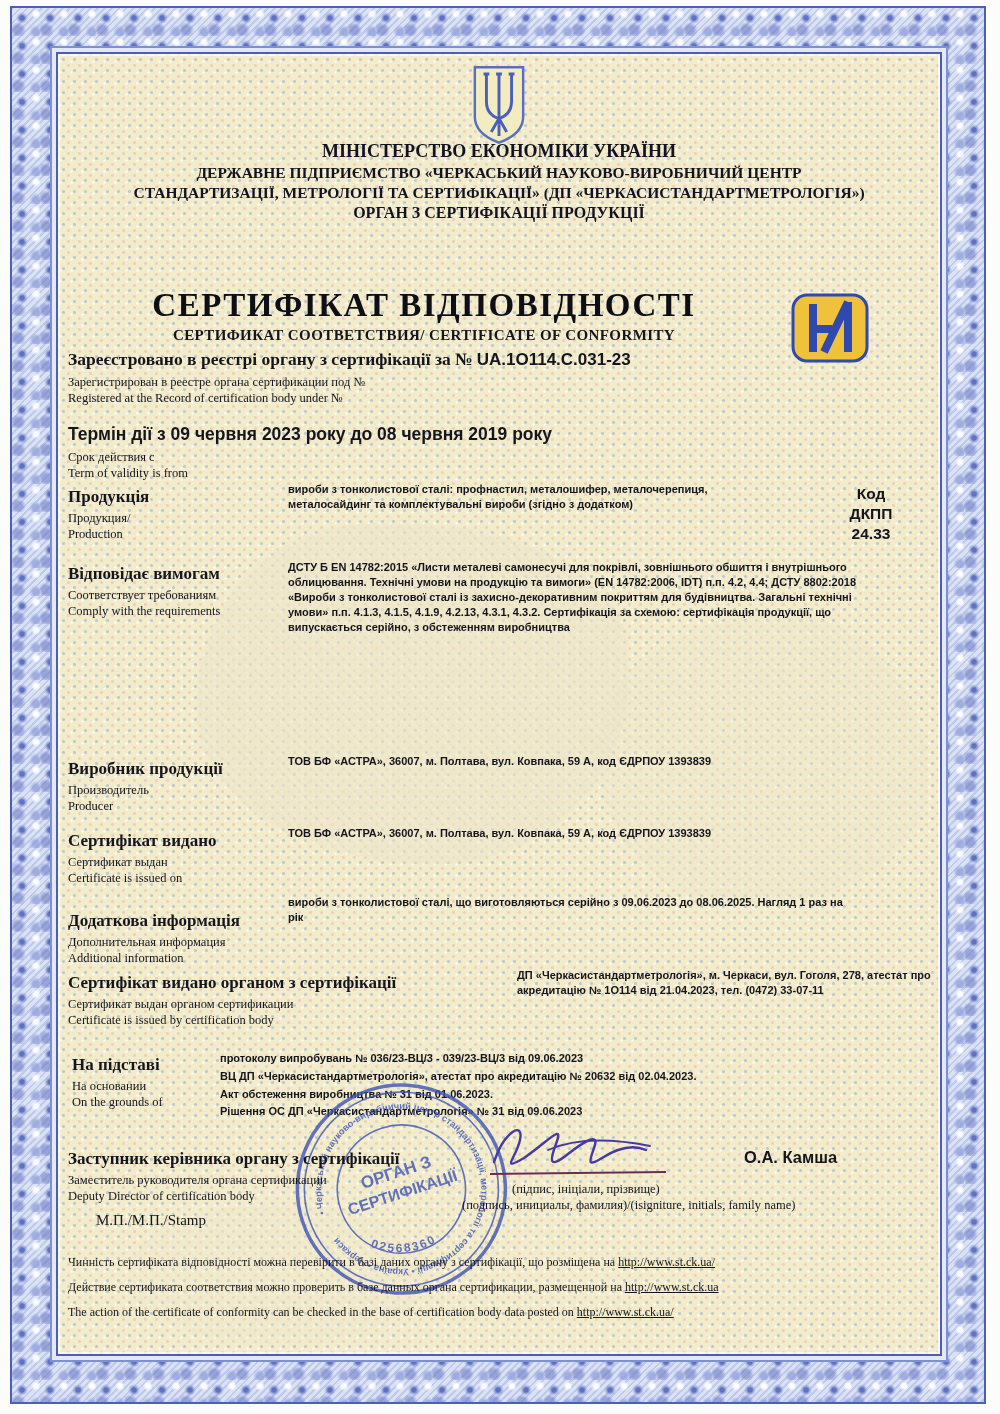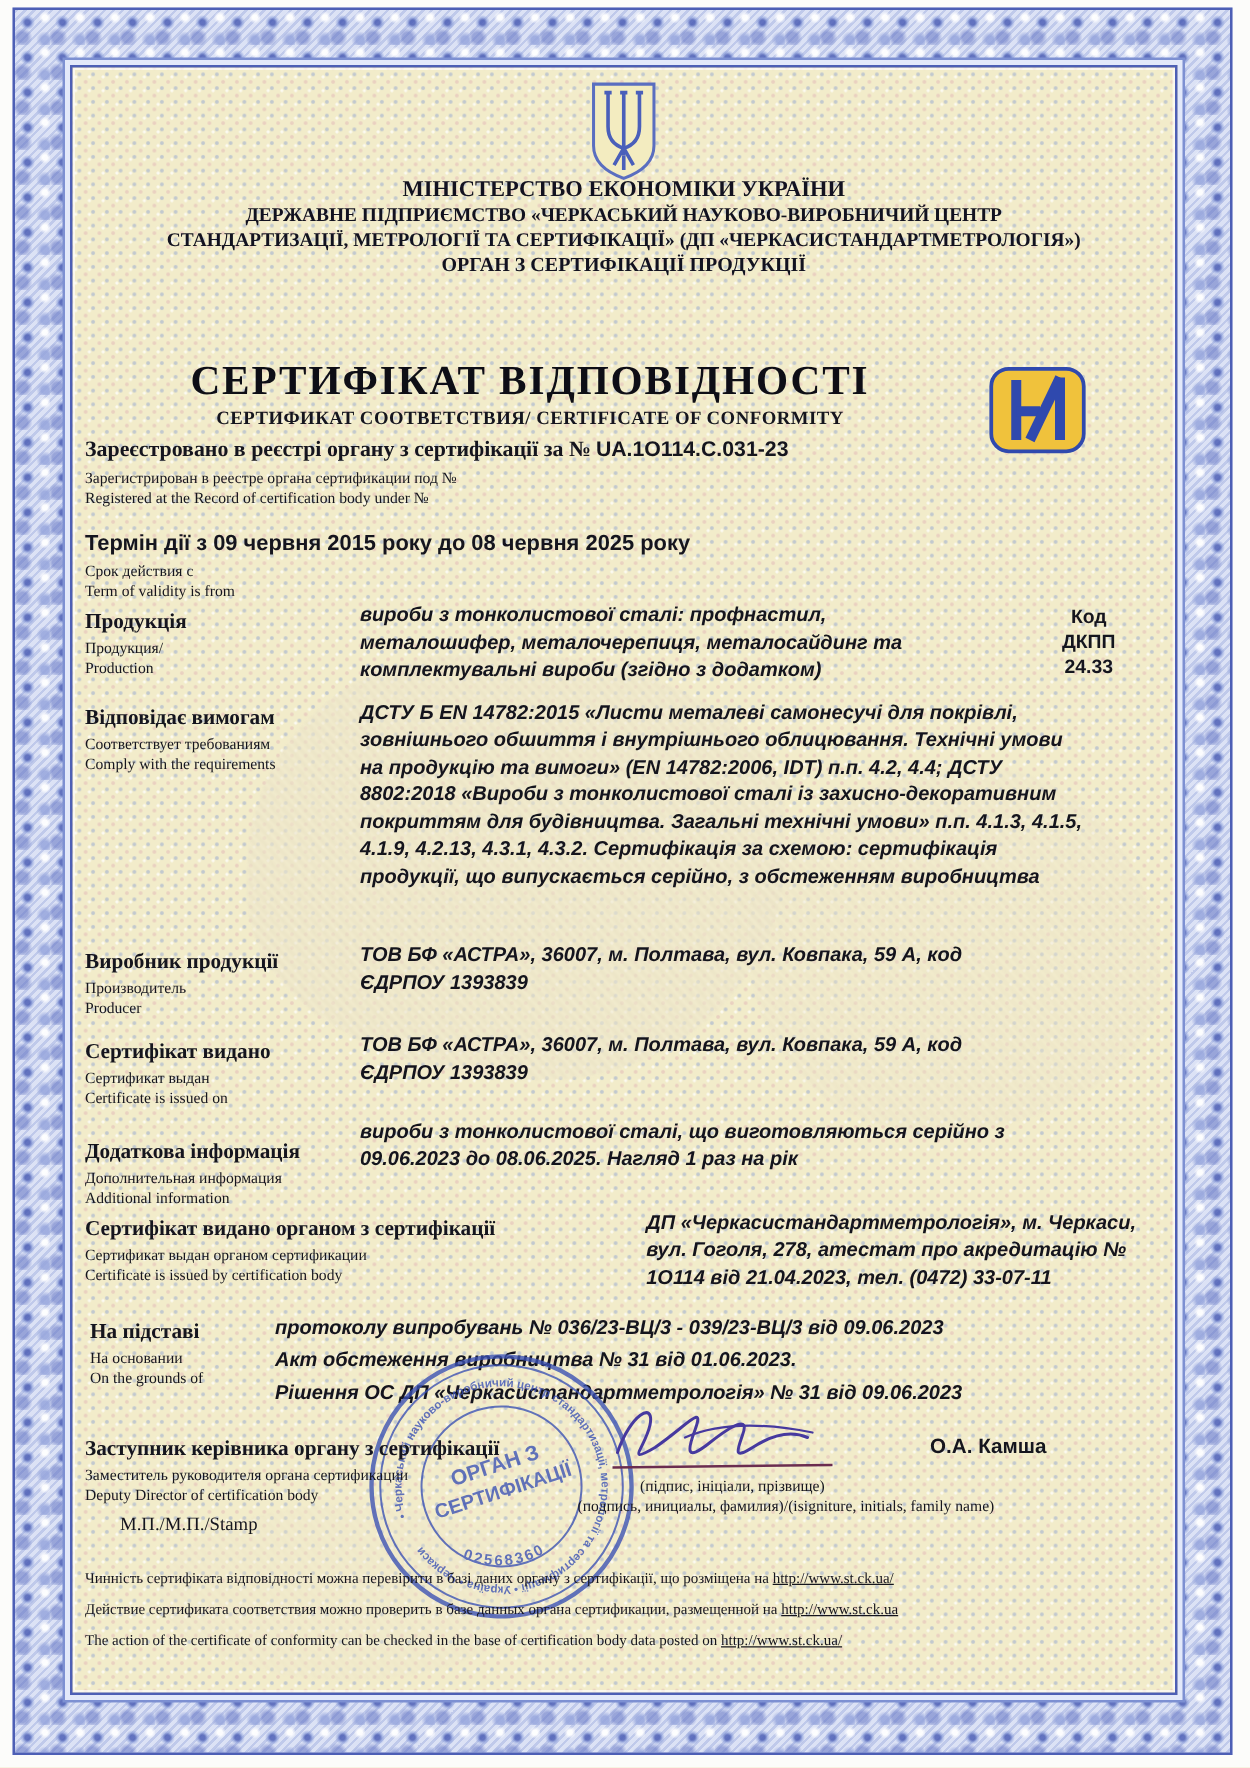--- a/index.html
+++ b/index.html
@@ -43,21 +43,21 @@
   .b2{left:540px;top:560px;width:330px;height:290px;border-radius:62% 48% 58% 46%/50% 64% 46% 58%;opacity:.55;}
   .b3{left:70px;top:1150px;width:300px;height:140px;border-radius:50%;opacity:.45;}
 
   .abs{position:absolute;}
   .center{text-align:center;}
   .hdr-line{font-weight:bold;line-height:1.28;color:#121220;}
   .title-main{font-size:33px;font-weight:bold;letter-spacing:1.5px;color:#0e0e16;}
   .title-sub{font-size:15px;font-weight:bold;letter-spacing:.4px;margin-top:3px;}
   .lbl-uk{font-size:17px;font-weight:bold;line-height:1.1;}
   .lbl-sub{font-size:12.5px;line-height:1.3;}
-  .val{font-family:"Liberation Sans",sans-serif;font-weight:bold;font-size:16px;line-height:1.36;color:#14141d;font-style:italic;}
+  .val{font-family:"Liberation Sans",sans-serif;font-weight:bold;font-size:11px;line-height:1.36;color:#14141d;}
   .reg-line{font-size:17.5px;font-weight:bold;}
   .reg-num{font-family:"Liberation Sans",sans-serif;font-weight:bold;font-size:17px;}
   .validity{font-family:"Liberation Sans",sans-serif;font-weight:bold;font-size:17.5px;}
   .code-col{font-family:"Liberation Sans",sans-serif;font-weight:bold;font-size:15.5px;line-height:1.3;text-align:center;}
   .grounds .val div{white-space:nowrap;line-height:1.62;}
   .badge{
     border:2px solid #3a55b8;color:#3246ae;text-align:center;
     background:rgba(255,255,255,.22);padding:3px 4px 4px;
   }
   .badge .num{font-size:21px;font-weight:bold;letter-spacing:2px;line-height:1.1;}
@@ -118,21 +118,21 @@
     </div>
 
     <div class="abs" style="left:10px;top:295px;">
       <span class="reg-line">Зареєстровано в реєстрі органу з сертифікації за №</span>
       <span class="reg-num">UA.1О114.С.031-23</span>
       <div class="lbl-sub" style="margin-top:4px;">Зарегистрирован в реестре органа сертификации под №</div>
       <div class="lbl-sub">Registered at the Record of certification body under №</div>
     </div>
 
     <div class="abs" style="left:10px;top:370px;">
-      <div class="validity">Термін дії з 09 червня 2015 року  до  08 червня 2025 року</div>
+      <div class="validity">Термін дії з 09 червня 2023 року  до  08 червня 2019 року</div>
       <div class="lbl-sub" style="margin-top:4px;">Срок действия с</div>
       <div class="lbl-sub">Term of validity is from</div>
     </div>
 
     <div>
       <div class="abs" style="left:10px;top:434px;width:210px;">
         <div class="lbl-uk">Продукція</div>
         <div class="lbl-sub" style="margin-top:3px;">Продукция/</div>
         <div class="lbl-sub">Production</div>
       </div>
@@ -190,20 +190,21 @@
     </div>
 
     <div class="grounds">
       <div class="abs" style="left:14px;top:1002px;width:150px;">
         <div class="lbl-uk">На підставі</div>
         <div class="lbl-sub" style="margin-top:3px;">На основании</div>
         <div class="lbl-sub">On the grounds of</div>
       </div>
       <div class="abs val" style="left:162px;top:996px;width:720px;">
           <div>протоколу випробувань № 036/23-ВЦ/3 - 039/23-ВЦ/3 від 09.06.2023</div>
+          <div>ВЦ ДП «Черкасистандартметрологія», атестат про акредитацію № 20632 від 02.04.2023.</div>
           <div>Акт обстеження виробництва № 31 від 01.06.2023.</div>
           <div>Рішення ОС ДП «Черкасистандартметрологія» № 31 від 09.06.2023</div>
         </div>
     </div>
 
     <div class="abs stamp-wrap" style="left:229px;top:1020px;">
       <svg width="230" height="230" viewBox="0 0 230 230">
         <defs>
           <path id="ringPath" d="M115,115 m-80,0 a80,80 0 1,1 160,0 a80,80 0 1,1 -160,0"></path>
           <path id="numPath" d="M58,150 a74,74 0 0,0 114,2"></path>

